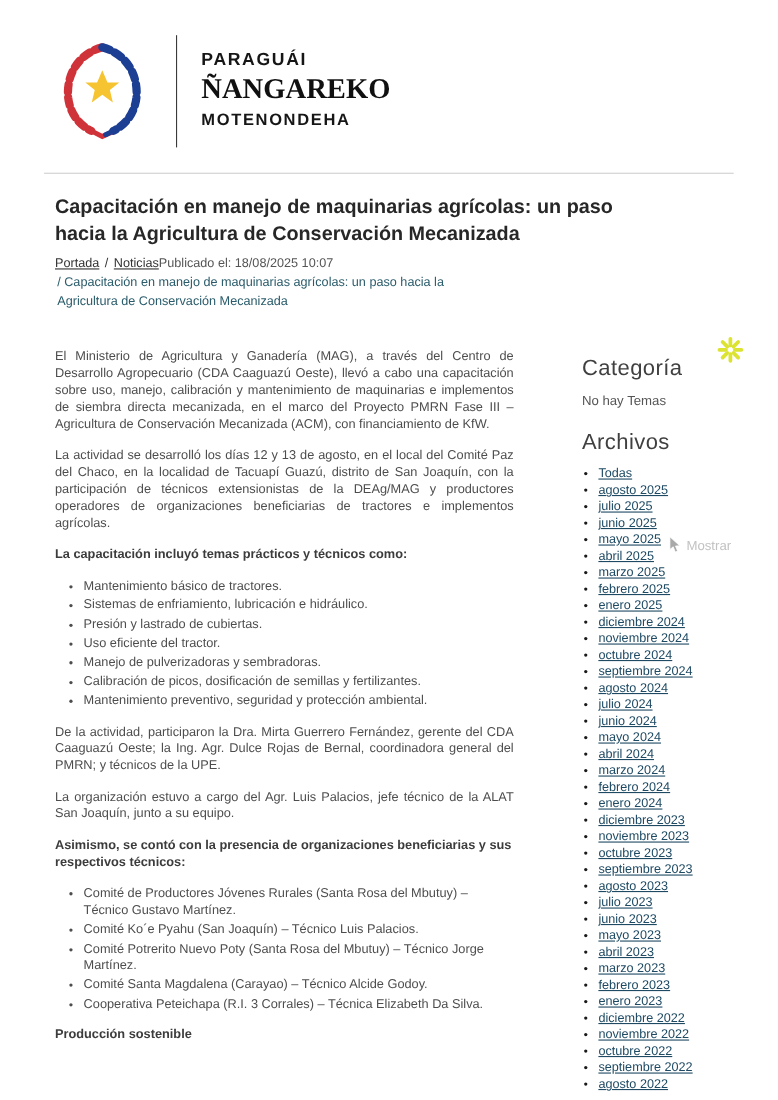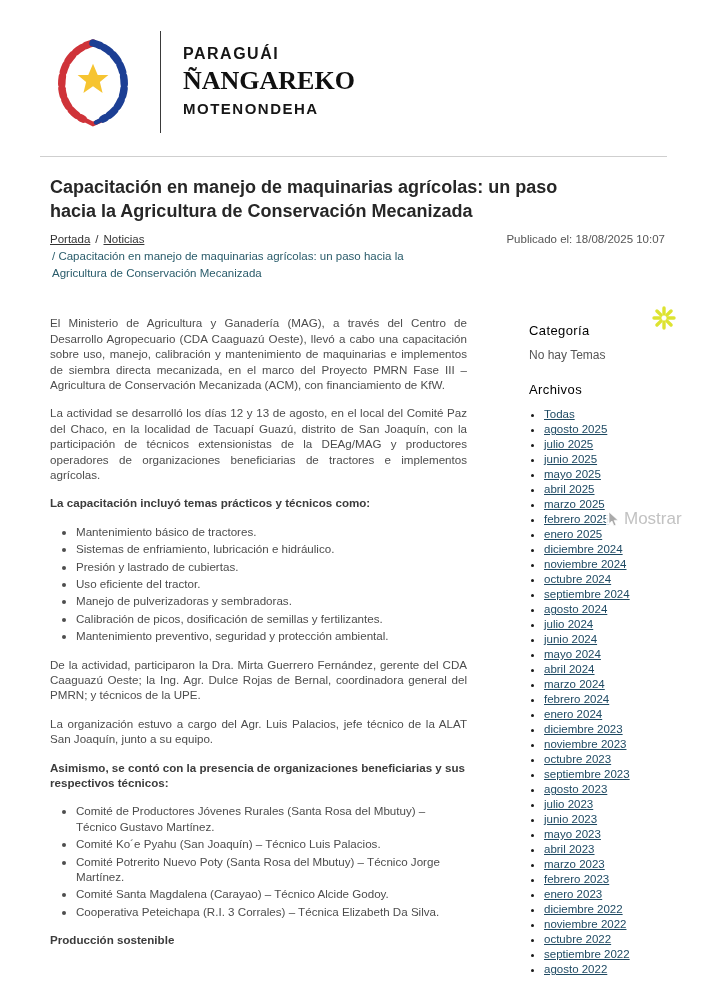--- a/index.html
+++ b/index.html
@@ -49,21 +49,21 @@
     margin: 2px 40px 0 40px;
   }
 
   
   .page-title {
     padding: 18px 60px 0 50px;
     font-size: 18px; font-weight: bold; color: #272727; line-height: 1.36;
     max-width: 660px;
   }
   .crumb-row {
-    display: flex; justify-content: space-between; align-items: baseline;
+    display: flex; align-items: baseline;
     padding: 9px 42px 0 50px;
     font-size: 11.5px;
   }
   .crumb-row a { color: #333333; text-decoration: underline; }
   .crumb-sep { margin: 0 5px; color: #333; }
   .published { color: #555555; font-size: 11.5px; }
   .crumb-current {
     padding: 3px 0 0 52px;
     width: 450px;
     color: #2a5c6b;
@@ -93,42 +93,42 @@
   .article-body ul {
     margin: 0 0 13px 8px;
     padding-left: 18px;
     color: #4d4d4d;
   }
   .article-body li { margin-bottom: 2px; }
 
   
   .sidebar { width: 140px; padding-top: 8px; }
   .sidebar-heading {
-    font-size: 13px; color: #000000; font-weight: 400; letter-spacing: 0.4px;
+    font-size: 20px; color: #404040; font-weight: 400; letter-spacing: 0.4px;
     margin-bottom: 10px;
   }
   .category-empty { font-size: 12px; color: #555; margin-bottom: 20px; }
   .archive-list {
     list-style: disc;
     padding-left: 15px;
     margin-top: 10px;
     color: #1a1a1a;
   }
   .archive-list li { font-size: 11.5px; line-height: 15px; }
   .archive-list a { color: #1e4a63; text-decoration: underline; }
 
   
   .access-icon {
     position: absolute; left: 652px; top: 306px;
     width: 24px; height: 24px; cursor: pointer;
   }
   .mostrar-tip {
-    position: absolute; left: 606px; top: 509px;
+    position: absolute; left: 606px; top: 488px;
     display: flex; align-items: center; gap: 4px;
-    color: #c2c2c2; font-size: 17px;
+    color: #c2c2c2; font-size: 12px;
     background: rgba(255,255,255,0.85);
     padding: 0 2px;
   }
 </style>
 </head>
 <body>
 
 <header class="site-header">
   <div class="logo-wrap">
     <svg width="82" height="100" viewBox="0 0 82 100">

